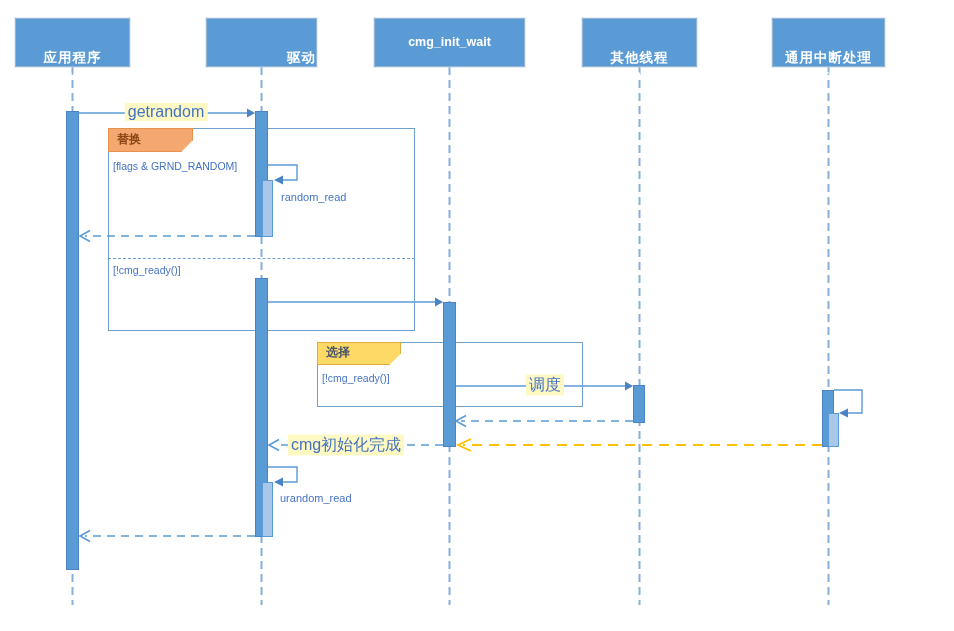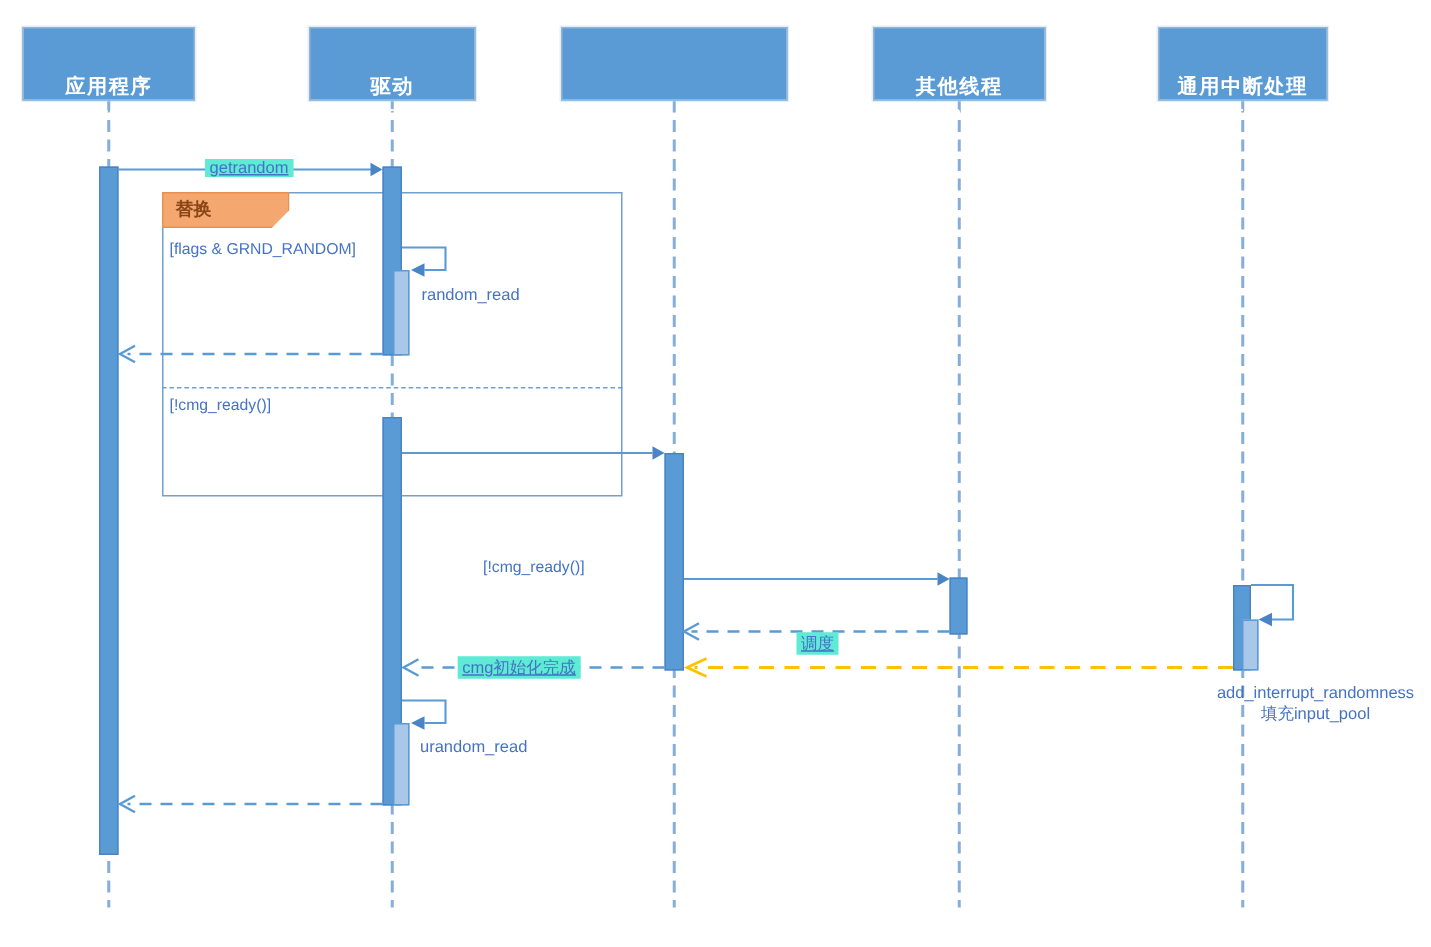--- a/index.html
+++ b/index.html
@@ -27,22 +27,22 @@
     width:85px;height:24px;background:#F4A870;border:1px solid #E8914E;color:#8C4516;
     clip-path:polygon(0 0,100% 0,100% 50%,86% 100%,0 100%);
   }
   .pent-opt{
     width:84px;height:23px;background:#FFD966;border:1px solid #DDAE3A;color:#44546A;
     clip-path:polygon(0 0,100% 0,100% 50%,86% 100%,0 100%);
   }
   .divider{position:absolute;left:108px;top:258px;width:307px;border-top:1.5px dashed #6FA0CE;}
   .cond{position:absolute;font-size:10.5px;color:#4472C4;white-space:nowrap;}
   .msg-label{
-    position:absolute;transform:translate(-50%,-50%);font-size:11px;color:#4472C4;
-    background:#5eead4;padding:0 3px;white-space:nowrap;text-decoration:underline;
+    position:absolute;transform:translate(-50%,-50%);font-size:16px;color:#4472C4;
+    background:#fef9c3;padding:0 3px;white-space:nowrap;
   }
   .plain-label{position:absolute;font-size:11px;color:#4472C4;white-space:nowrap;}
   .center-label{
     position:absolute;transform:translateX(-50%);font-size:11px;color:#4472C4;
     text-align:center;line-height:14px;white-space:nowrap;
   }
   .watermark{position:absolute;right:9px;top:599px;font-size:15px;color:#9E9E9E;letter-spacing:.5px;}
 </style>
 </head>
 <body>
@@ -62,20 +62,25 @@
   <div class="layer">
     <div class="frag" style="left:108px;top:128px;width:307px;height:203px;">
       <div class="pent pent-alt">
         <span>替换</span>
       </div>
     </div>
     <div class="divider"></div>
     <div class="cond" style="left:113px;top:160px;">[flags &amp; GRND_RANDOM]</div>
     <div class="cond" style="left:113px;top:264px;">[!cmg_ready()]</div>
 
+    <div class="frag" style="left:317px;top:342px;width:266px;height:65px;">
+      <div class="pent pent-opt">
+        <span>选择</span>
+      </div>
+    </div>
     <div class="cond" style="left:322px;top:372px;">[!cmg_ready()]</div>
   </div>
 
   <div class="layer">
     <div class="act" style="left:66px;top:111px;width:13px;height:459px;"></div>
     <div class="act" style="left:255px;top:111px;width:13px;height:126px;"></div>
     <div class="nested" style="left:262px;top:180px;width:11px;height:57px;"></div>
     <div class="act" style="left:255px;top:278px;width:13px;height:259px;"></div>
     <div class="nested" style="left:262px;top:482px;width:11px;height:55px;"></div>
     <div class="act" style="left:443px;top:302px;width:13px;height:145px;"></div>
@@ -129,41 +134,38 @@
       <path d="M834 390 H862 V413 H848" fill="none" stroke="#5B9BD5" stroke-width="1.4"></path>
       <polygon points="848,408.5 848,417.5 839,413" fill="#4A84C4"></polygon>
     </g>
   </svg>
 
   <div class="layer">
     <div class="actor" style="left:15px;width:115px;">
       <span class="cn">应用程序</span>
       <span class="en">Hicore</span>
     </div>
-    <div class="actor" style="left:206px;width:111px;">
+    <div class="actor" style="left:206px;width:111px;align-items:flex-end;">
       <span class="cn">驱动</span>
       <span class="en">random</span>
     </div>
     <div class="actor" style="left:374px;width:151px;">
+      <span class="en">cmg_init_wait</span>
     </div>
     <div class="actor" style="left:582px;width:115px;">
       <span class="cn">其他线程</span>
       <span class="en">Others</span>
     </div>
     <div class="actor" style="left:772px;width:113px;">
       <span class="cn">通用中断处理</span>
       <span class="en">Irq</span>
     </div>
   </div>
 
   <div class="layer">
     <div class="msg-label" style="left:166px;top:112px;">getrandom</div>
     <div class="plain-label" style="left:281px;top:191px;">random_read</div>
-    <div class="msg-label" style="left:545px;top:385px;margin-top:44px;">调度</div>
+    <div class="msg-label" style="left:545px;top:385px;">调度</div>
     <div class="msg-label" style="left:346px;top:445px;">cmg初始化完成</div>
     <div class="plain-label" style="left:280px;top:492px;">urandom_read</div>
-    <div class="center-label" style="left:877px;top:455px;">
-      <div>add_interrupt_randomness</div>
-      <div>填充input_pool</div>
-    </div>
   </div>
 
 </div>
 
 </body></html>

